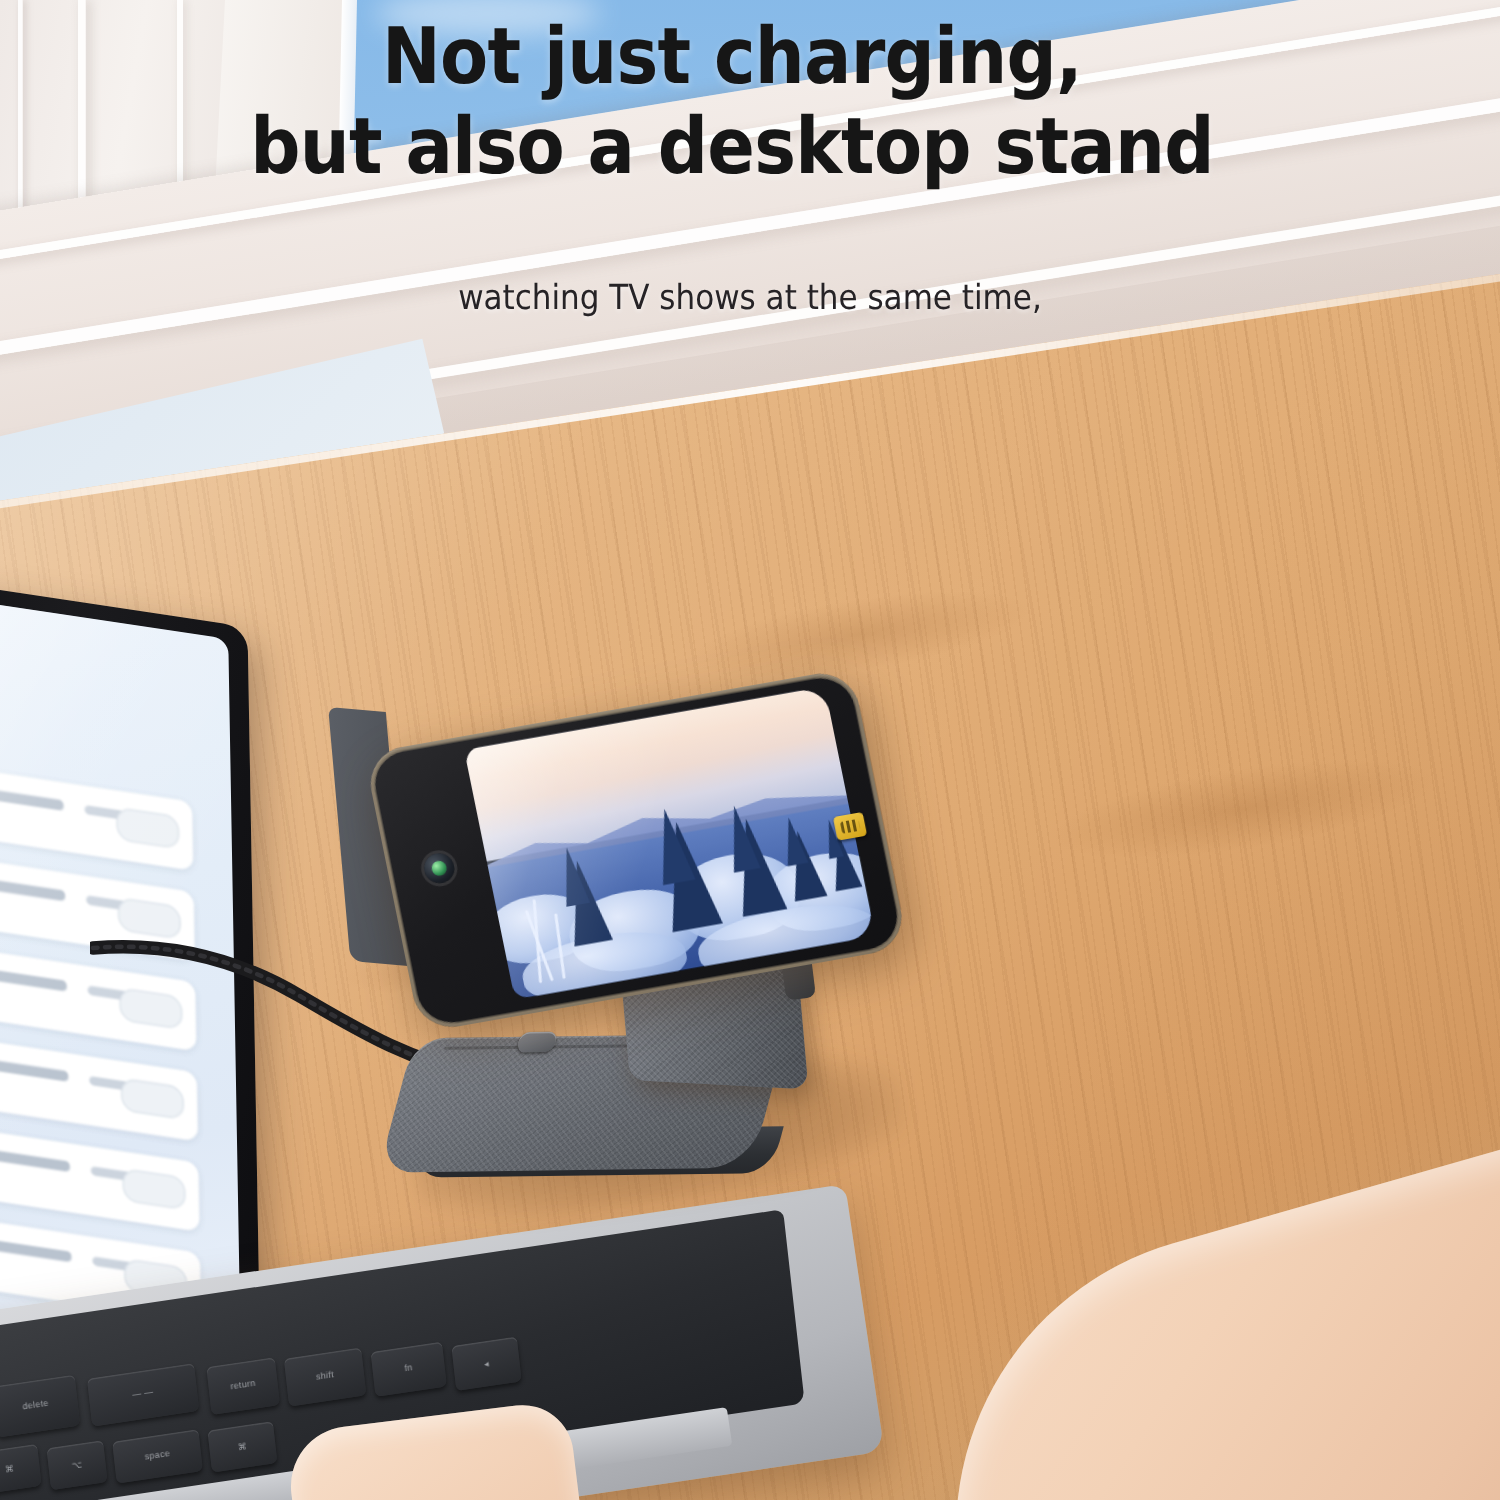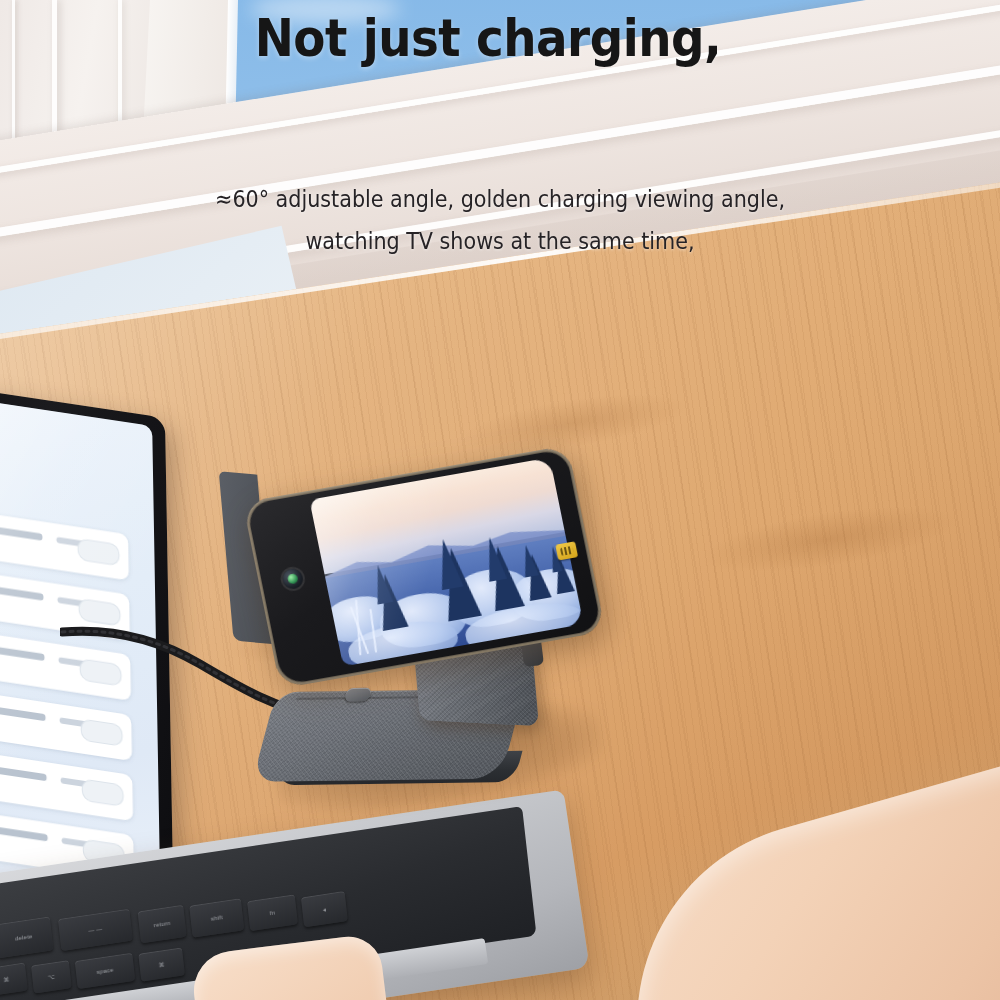--- a/index.html
+++ b/index.html
@@ -535,20 +535,20 @@
         <div class="mark"></div>
       </div>
     </div>
   </div>
 
   <div class="human-arm"></div>
   <div class="hand-fingers"></div>
 
   <div class="headline">
     <span class="l1">Not just charging,</span>
+    <span class="l2">but also a desktop stand</span>
   </div>
 
   <div class="subcopy">
-    <span>≈60° adjustable angle, golden charging viewing angle,</span>
     <span>watching TV shows at the same time,</span>
   </div>
 
 </div>
 
 </body></html>

